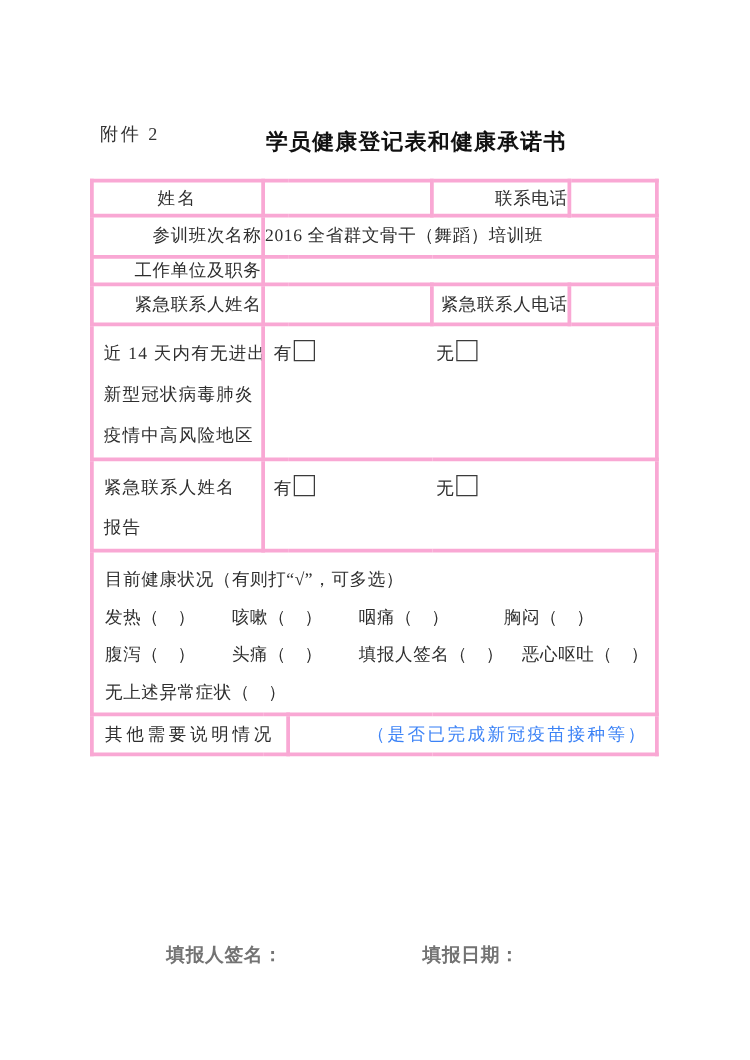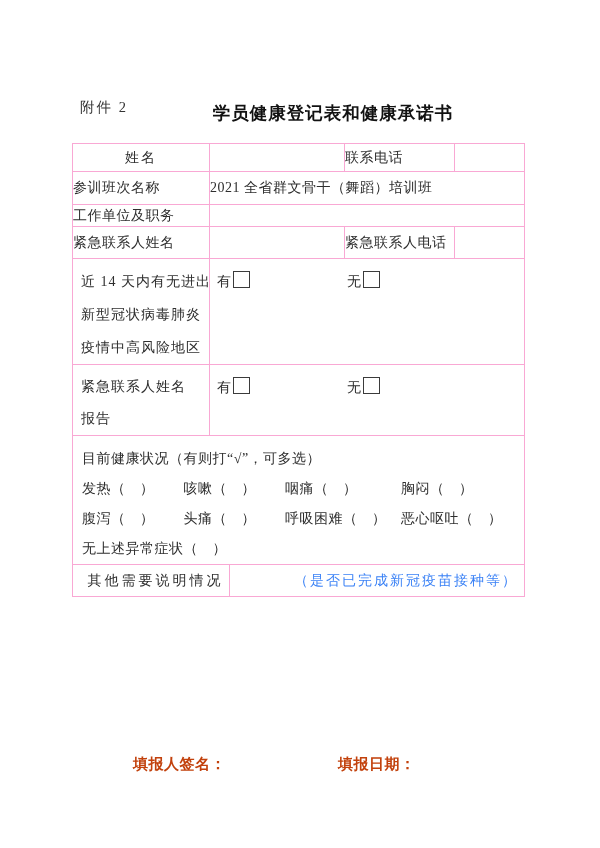--- a/index.html
+++ b/index.html
@@ -14,50 +14,50 @@
   .doc-title{
     position:absolute;left:0;top:101px;width:600px;text-align:center;
     font-size:17.5px;font-weight:700;letter-spacing:1px;color:#111;padding-left:33px;
   }
   .form-table{
     position:absolute;left:72px;top:143px;width:452px;
     border-collapse:collapse;table-layout:fixed;
     font-size:14px;color:#2e2e2e;
   }
   .form-table td{
-    border:1px solid #f9a8d4;padding:0;vertical-align:middle;
+    border:3px solid #f9a8d4;padding:0;vertical-align:middle;
     overflow:hidden;white-space:nowrap;
   }
   .lbl{text-align:center;letter-spacing:2px;}
-  .lbl-tight{text-align:left;letter-spacing:0.5px;}
+  .lbl-tight{text-align:right;letter-spacing:0.5px;}
   .val{padding-left:6px;letter-spacing:0.5px;}
   .qlabel{vertical-align:top !important;padding:6px 0 0 8px !important;line-height:33px;letter-spacing:1px;margin-left:12px;}
   .qlabel div{white-space:nowrap;}
   .qcontent{vertical-align:top !important;padding:6px 0 0 7px !important;line-height:33px;}
   .cb{
     display:inline-block;width:15px;height:15px;border:1px solid #3b3b3b;
     vertical-align:-2px;margin-left:2px;background:#fff;
   }
   .no-opt{margin-left:97px;}
   .health-cell{vertical-align:top !important;padding:8px 0 0 9px !important;line-height:30px;letter-spacing:0.5px;}
   .health-cell div{white-space:nowrap;}
-  .other-lbl{text-align:center;padding-left:9px !important;letter-spacing:3px;margin-left:48px;}
+  .other-lbl{text-align:left;padding-left:9px !important;letter-spacing:3px;margin-left:48px;}
   .hint{
     text-align:right;padding-right:6px !important;color:#3b82f6;letter-spacing:2px;
   }
   .commitment{
     position:absolute;left:100px;top:697px;width:412px;
     font-family:"Liberation Sans","DejaVu Sans",sans-serif;
     font-weight:700;font-size:16px;line-height:23.5px;letter-spacing:1px;
     text-indent:36px;color:#0d0d0d;word-break:break-all;
   }
   .sign-row{
     position:absolute;left:0;top:755px;width:600px;height:22px;
     font-family:"Liberation Sans","DejaVu Sans",sans-serif;
-    font-weight:700;font-size:15px;color:#c2410c;
+    font-weight:700;font-size:15px;color:#737373;
   }
   .sign-label{position:absolute;left:133px;top:0;letter-spacing:0.5px;}
   .date-label{position:absolute;left:338px;top:0;letter-spacing:0.5px;}
 </style>
 </head>
 <body>
 
 <div class="page">
 
   <div class="attachment">附件 2</div>
@@ -76,21 +76,21 @@
     <tbody>
         <tr style="height:28px;">
       <td class="lbl">姓名</td>
       <td colspan="2" class="val"></td>
       <td class="lbl-tight">联系电话</td>
       <td class="val"></td>
     </tr>
 
     <tr style="height:33px;margin-left:20px;">
       <td class="lbl-tight">参训班次名称</td>
-      <td colspan="4" class="val">2021 全省群文骨干（舞蹈）培训班</td>
+      <td colspan="4" class="val">2016 全省群文骨干（舞蹈）培训班</td>
     </tr>
 
     <tr style="height:22px;">
       <td class="lbl-tight">工作单位及职务</td>
       <td colspan="4" class="val"></td>
     </tr>
 
     <tr style="height:32px;">
       <td class="lbl-tight">紧急联系人姓名</td>
       <td colspan="2" class="val"></td>
@@ -117,21 +117,21 @@
       </td>
       <td colspan="4" class="qcontent">
         <span>有</span><span class="cb"></span><span class="no-opt">无</span><span class="cb"></span>
       </td>
     </tr>
 
     <tr style="height:128px;">
       <td colspan="5" class="health-cell">
         <div>目前健康状况（有则打“√”，可多选）</div>
         <div>发热（　）　　咳嗽（　）　　咽痛（　）　　　胸闷（　）</div>
-        <div>腹泻（　）　　头痛（　）　　呼吸困难（　）　恶心呕吐（　）</div>
+        <div>腹泻（　）　　头痛（　）　　填报人签名（　）　恶心呕吐（　）</div>
         <div>无上述异常症状（　）</div>
       </td>
     </tr>
 
     <tr style="height:32px;">
       <td colspan="2" class="other-lbl">其他需要说明情况</td>
       <td colspan="3" class="hint">（是否已完成新冠疫苗接种等）</td>
     </tr>
   </tbody>
     </table>

